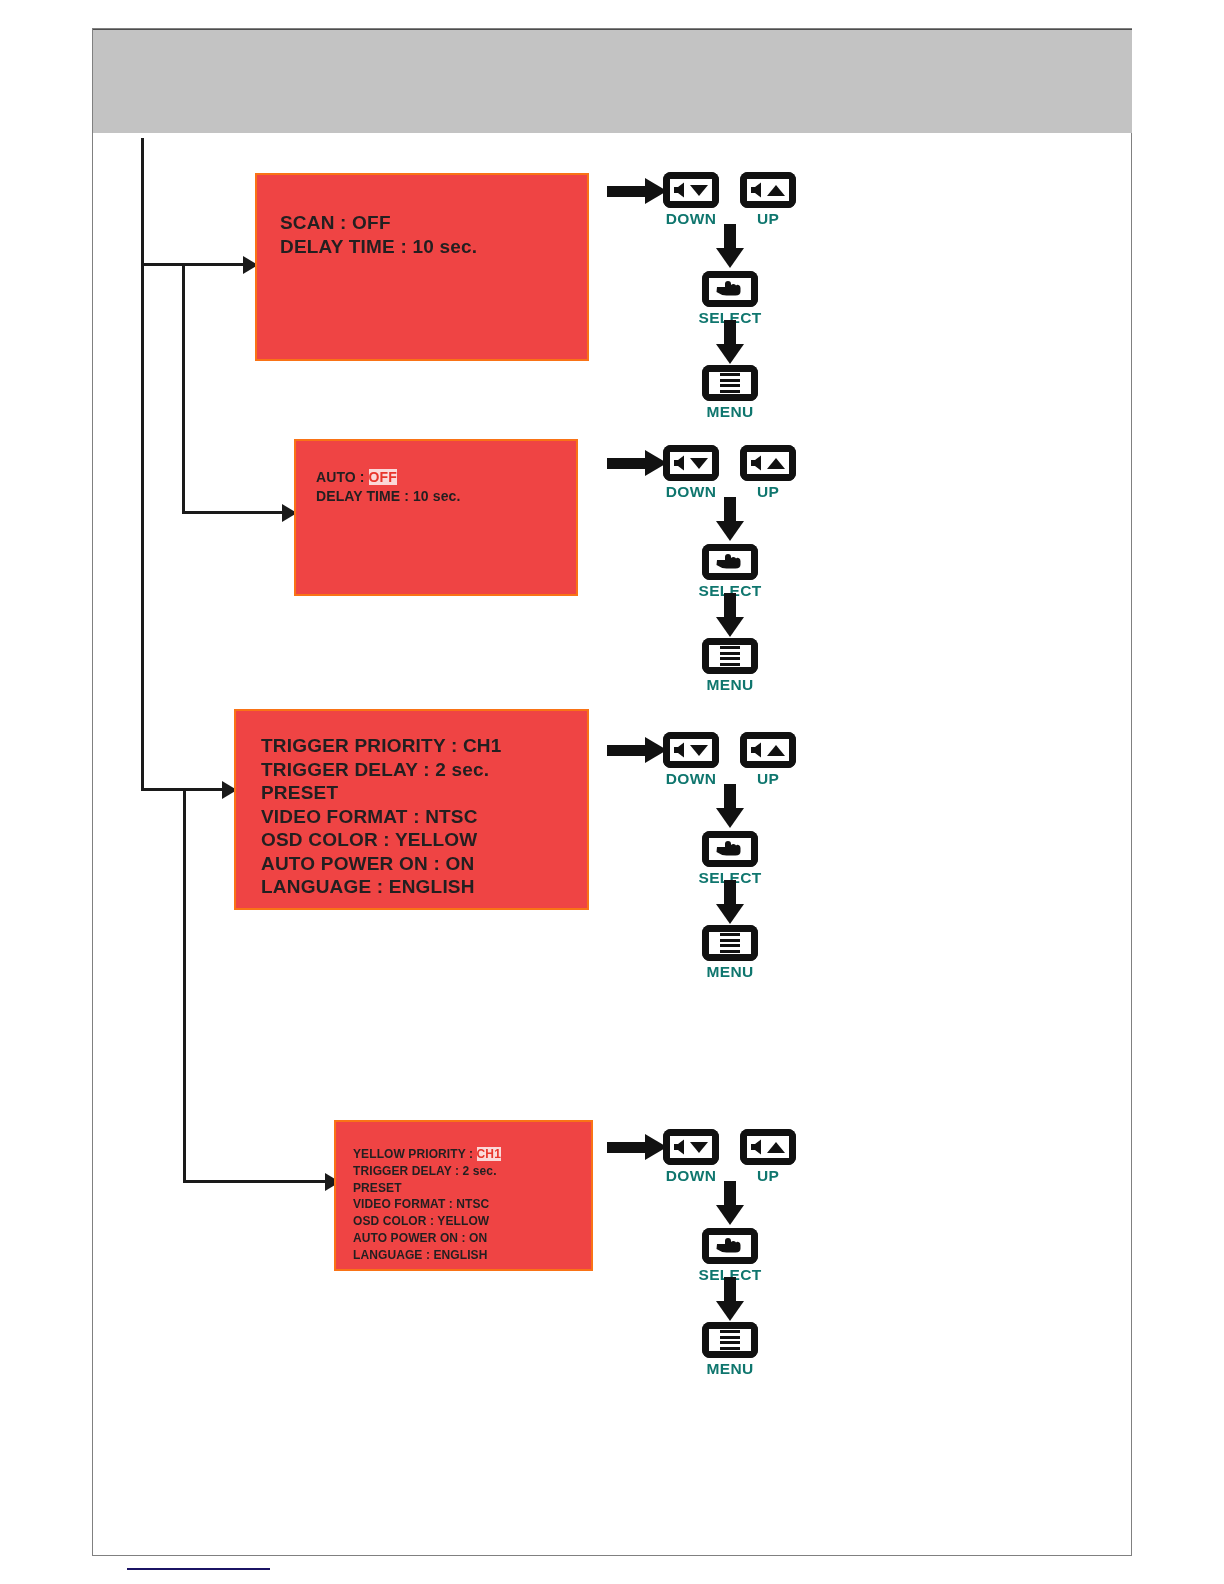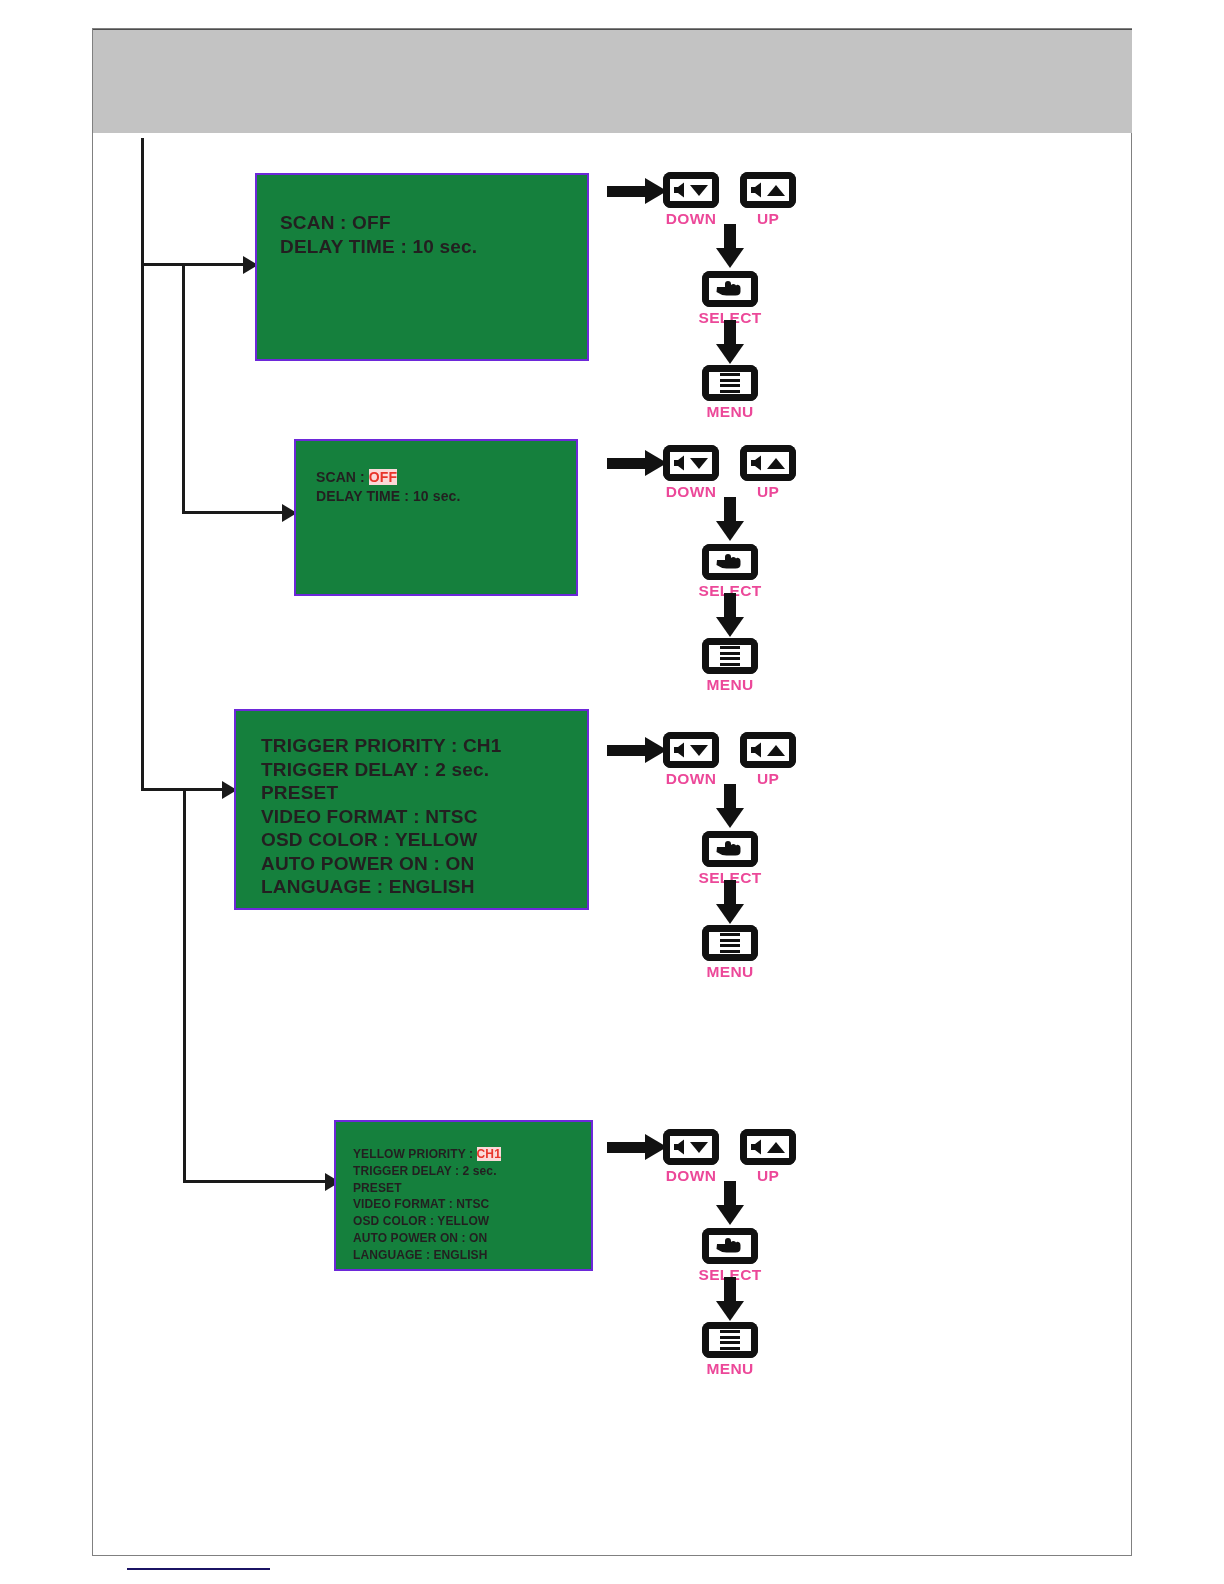--- a/index.html
+++ b/index.html
@@ -25,21 +25,21 @@
   .vline{position:absolute;background:#1a1a1a;width:3px;}
   .hline{position:absolute;background:#1a1a1a;height:3px;}
   .arrowhead{
     position:absolute;width:0;height:0;
     border-top:9px solid transparent;border-bottom:9px solid transparent;
     border-left:15px solid #1a1a1a;
   }
 
   
   .osd-box{
-    position:absolute;border:2px solid #6d28d9;background:#15803d;
+    position:absolute;border:2px solid #f97316;background:#ef4444;
     box-sizing:border-box;
   }
   .osd-line{white-space:nowrap;color:#231f20;font-weight:bold;}
   .osd-big .osd-line{font-size:19px;line-height:23.5px;letter-spacing:.2px;}
   .osd-mid .osd-line{font-size:14px;line-height:19px;letter-spacing:.1px;}
   .osd-small .osd-line{font-size:12px;line-height:16.8px;letter-spacing:.1px;}
   .hl{background:#fbd9d9;color:#e8342a;}
 
   
   .big-arrow{position:absolute;}
@@ -66,21 +66,21 @@
   }
   .btn .face{
     position:absolute;left:5px;top:5px;right:5px;bottom:5px;
     background:#fff;border:2px solid #111;box-sizing:border-box;
   }
   .btn .glyphs{position:absolute;inset:0;display:flex;align-items:center;justify-content:center;gap:2px;}
   .tri-down{width:0;height:0;border-left:9px solid transparent;border-right:9px solid transparent;border-top:11px solid #111;}
   .tri-up{width:0;height:0;border-left:9px solid transparent;border-right:9px solid transparent;border-bottom:11px solid #111;}
   .btn-label{
     position:absolute;width:120px;text-align:center;left:-32px;top:38px;
-    font-size:15.5px;font-weight:bold;color:#ec4899;letter-spacing:.3px;
+    font-size:15.5px;font-weight:bold;color:#0f766e;letter-spacing:.3px;
   }
   .menu-bars{display:flex;flex-direction:column;gap:2.5px;align-items:center;}
   .menu-bars i{display:block;width:20px;height:3px;background:#111;}
 </style>
 </head>
 <body>
 
 <div class="page"></div>
 <div class="header-band"></div>
 <div class="bottom-rule"></div>
@@ -165,21 +165,21 @@
         <i></i>
         <i></i>
         <i></i>
       </span>
   </div>
   <div class="btn-label">MENU</div>
 </div>
 
 <div class="osd-box osd-mid" style="left:294px;top:439px;width:284px;height:157px;padding:27px 0 0 20px;">
   <div class="osd-line">
-    <span>SCAN : </span><span class="hl">OFF</span>
+    <span>AUTO : </span><span class="hl">OFF</span>
   </div>
   <div class="osd-line">DELAY TIME : 10 sec.</div>
 </div>
 
 <div class="big-arrow" style="left:607px;top:450px;width:62px;height:27px;">
   <div class="shaft"></div>
     <div class="head"></div>
 </div>
 
 <div class="btn" style="left:663px;top:445px;">

